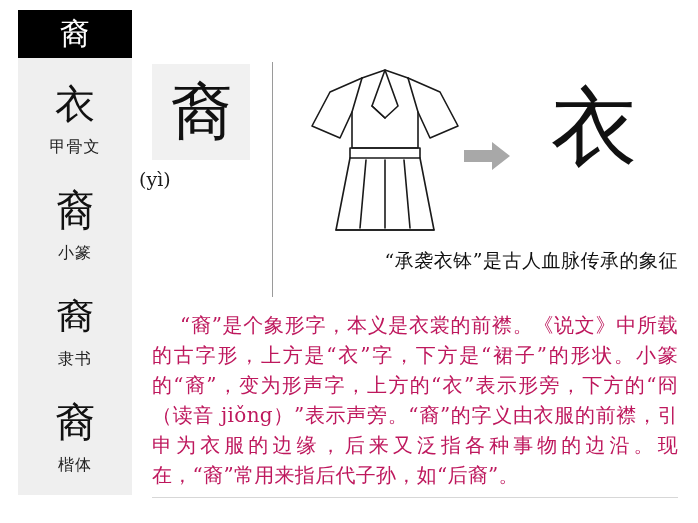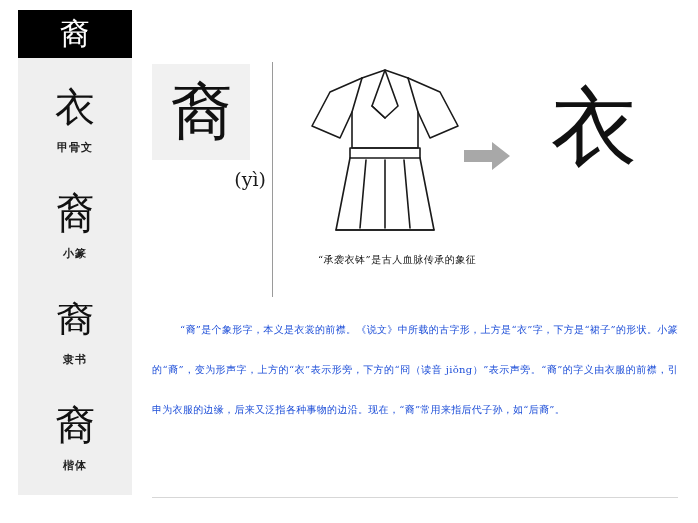--- a/index.html
+++ b/index.html
@@ -63,25 +63,24 @@
   .script-item .script-glyph.seal {
     font-size: 38px;
     transform: scaleY(1.12);
   }
   .script-item .script-glyph.clerical {
     font-size: 38px;
     transform: scaleY(0.92);
   }
   .script-item .script-label {
     margin-top: 10px;
-    font-size: 11px;
+    font-size: 16px;
     color: #222222;
     letter-spacing: 1px;
     font-family: "DejaVu Serif", serif;
-    font-weight: bold;
   }
 
   
   .char-card {
     position: absolute;
     left: 152px;
     top: 64px;
     width: 98px;
     height: 96px;
     background: #f1f1f1;
@@ -90,24 +89,24 @@
     justify-content: center;
   }
   .char-card .big-char {
     font-size: 62px;
     line-height: 1;
     color: #111111;
     font-family: "DejaVu Serif", serif;
   }
   .pinyin {
     position: absolute;
-    left: 168px;
+    left: 139px;
     top: 168px;
     width: 98px;
-    text-align: right;
+    text-align: left;
     font-size: 19px;
     color: #1a1a1a;
     font-family: "DejaVu Serif", serif;
   }
 
   
   .v-divider {
     position: absolute;
     left: 272px;
     top: 62px;
@@ -145,43 +144,44 @@
     color: #111111;
     font-family: "DejaVu Serif", serif;
   }
 
   
   .caption {
     position: absolute;
     left: 290px;
     top: 246px;
     width: 388px;
-    font-size: 10px;
+    font-size: 19px;
     line-height: 28px;
     color: #111111;
     font-family: "DejaVu Serif", serif;
     letter-spacing: 0.5px;
+    text-align: right;
   }
   .caption .line {
     display: block;
     white-space: nowrap;
   }
   .caption .line.indent {
     text-indent: 28px;
   }
 
   
   .body-text {
     position: absolute;
     left: 152px;
     top: 310px;
     width: 526px;
-    font-size: 10px;
-    line-height: 40px;
-    color: #1d4ed8;
+    font-size: 20px;
+    line-height: 30px;
+    color: #be185d;
     font-family: "DejaVu Serif", serif;
     text-align: justify;
     letter-spacing: 0.3px;
   }
   .body-text p {
     margin: 0;
     text-indent: 28px;
   }
 
   

